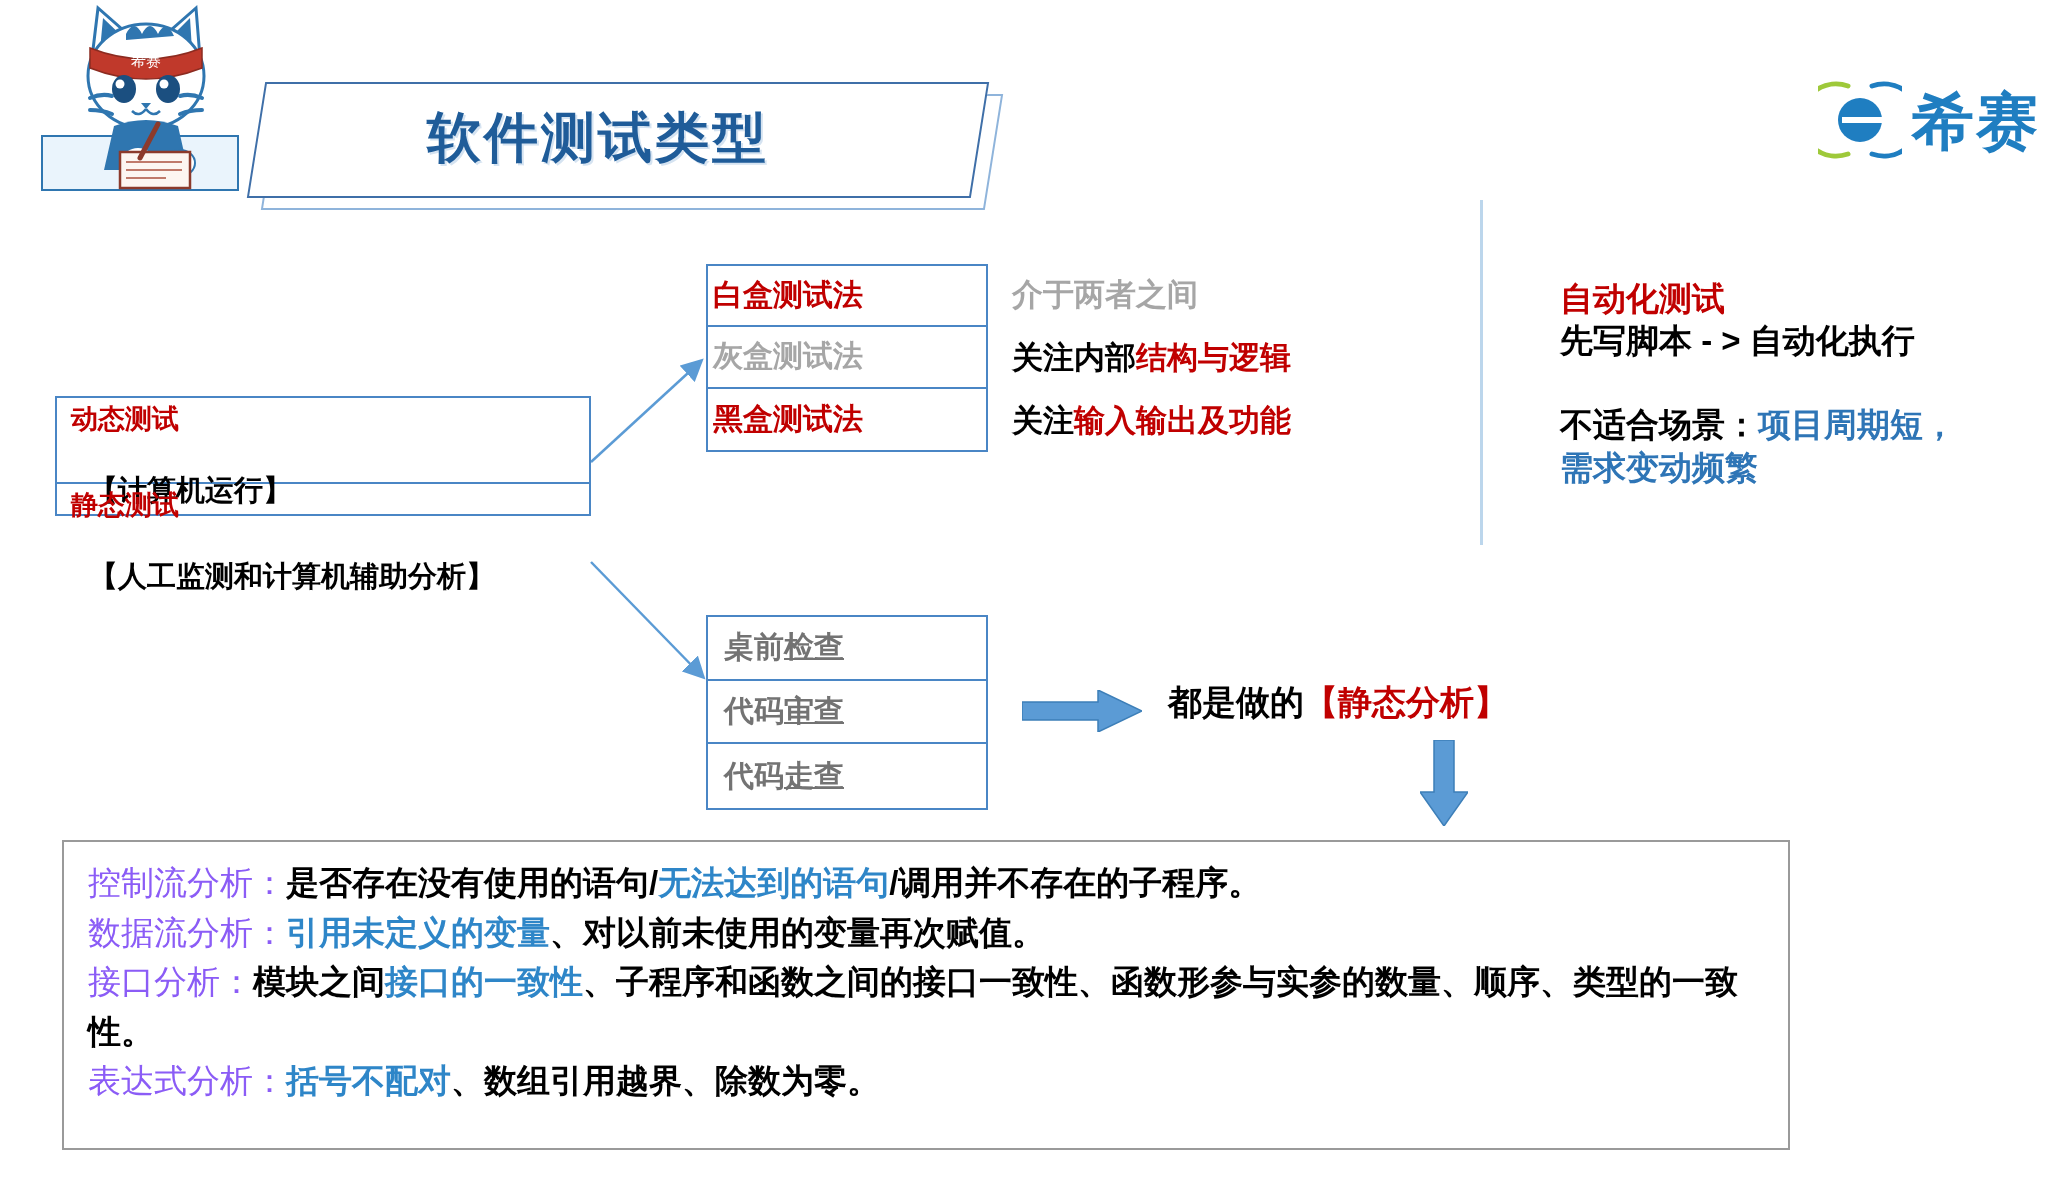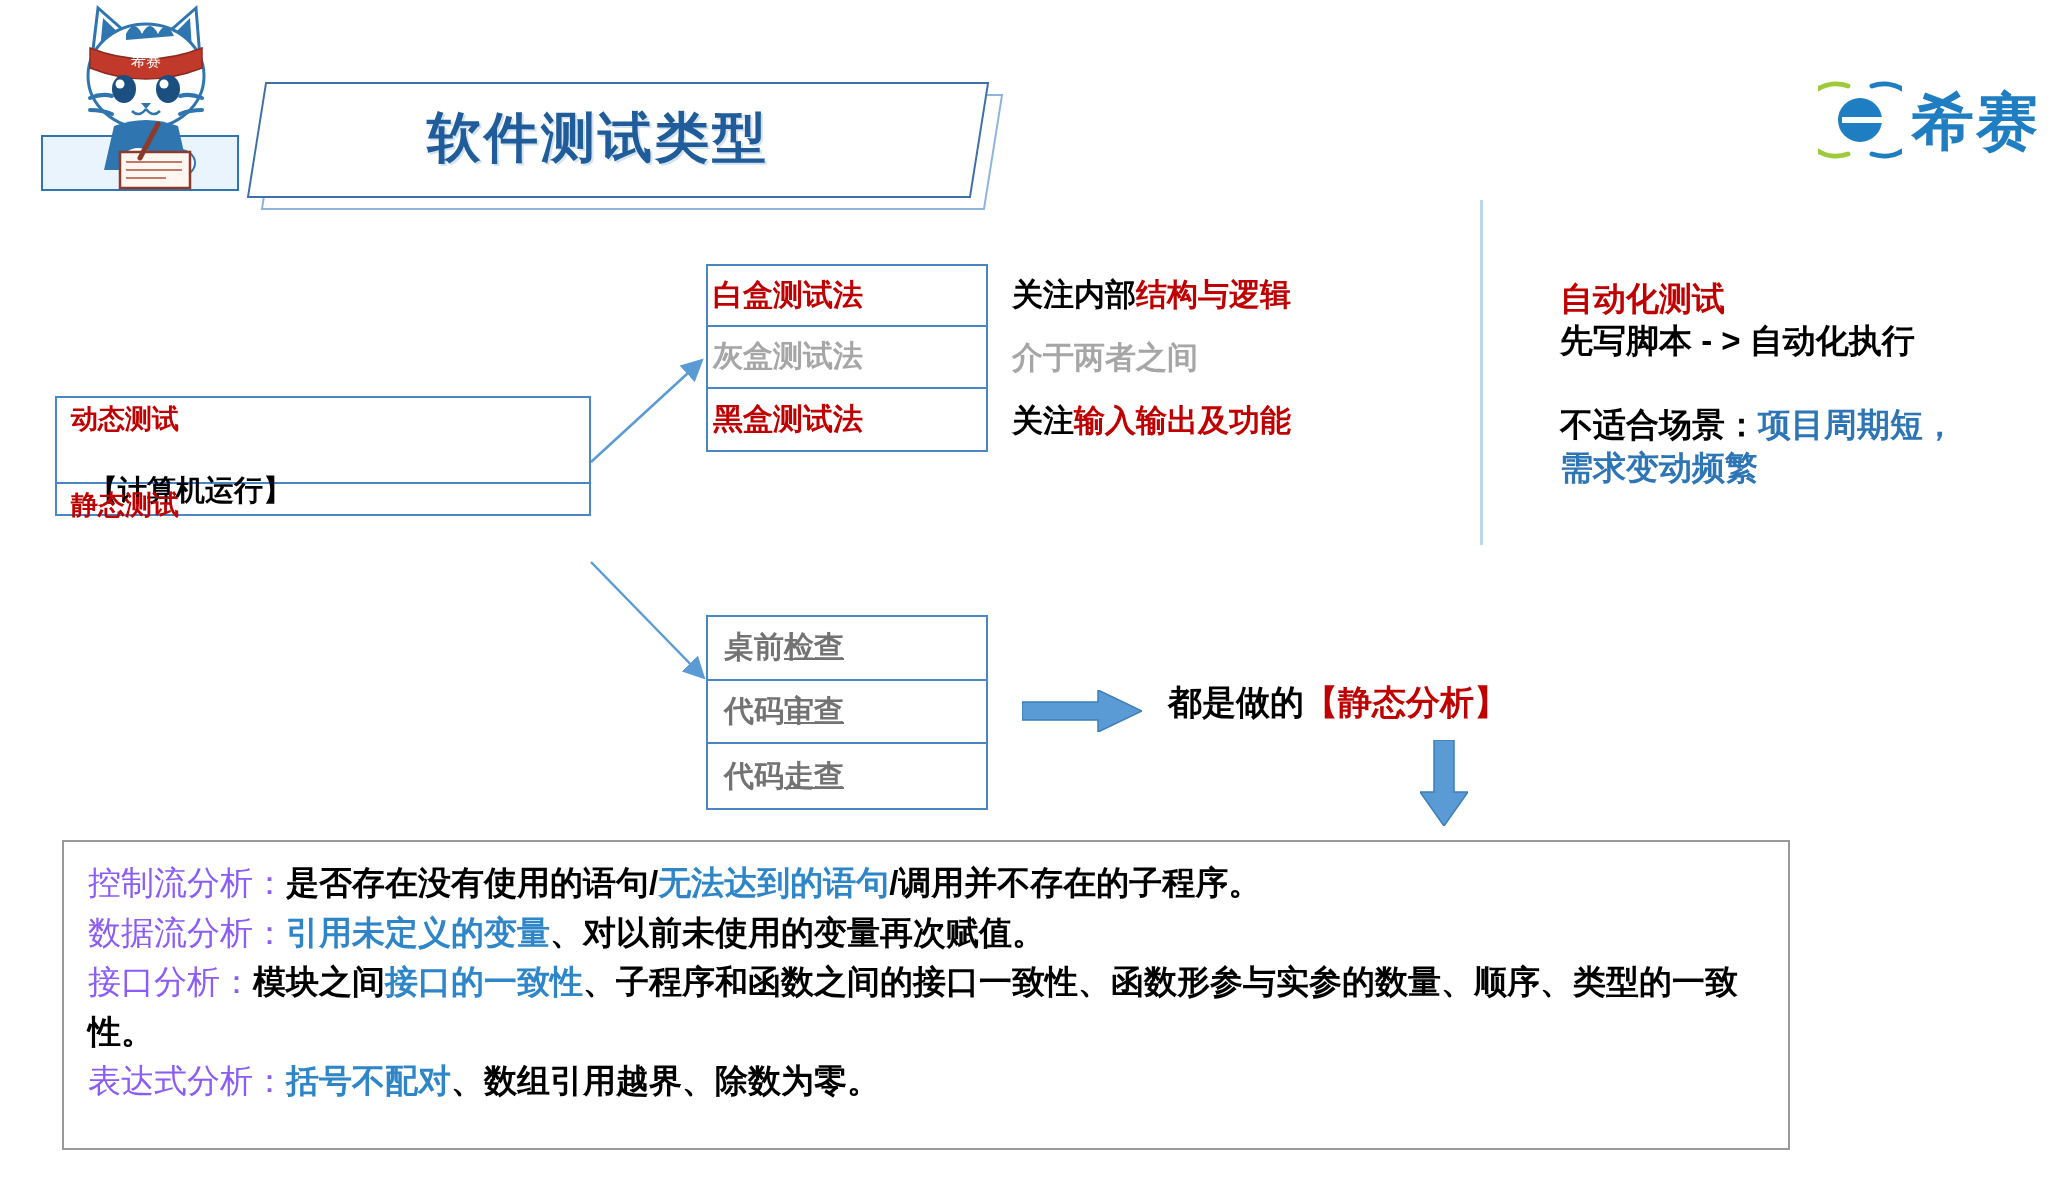--- a/index.html
+++ b/index.html
@@ -179,35 +179,36 @@
   <line x1="591" y1="562" x2="702" y2="676" stroke="#5b9bd5" stroke-width="2.5" marker-end="url(#ah)"></line>
 </svg>
 
 <div class="abs" id="left-box">
   <div class="row first">
     <div class="t1 hl-red">动态测试</div>
     <div class="t2 sub-black">【计算机运行】</div>
   </div>
   <div class="row second">
     <div class="t1 hl-red">静态测试</div>
+    <div class="t2 sub-black">【人工监测和计算机辅助分析】</div>
   </div>
 </div>
 
 <div class="abs" id="box-table">
   <div class="cell c-red">白盒测试法</div>
   <div class="cell c-gray">灰盒测试法</div>
   <div class="cell c-red">黑盒测试法</div>
 </div>
 
 <div class="abs" id="box-desc">
+  <div class="d gray">介于两者之间</div>
   <div class="d">
     <span>关注内部</span>
       <span class="r">结构与逻辑</span>
   </div>
-  <div class="d gray">介于两者之间</div>
   <div class="d">
     <span>关注</span>
       <span class="r">输入输出及功能</span>
   </div>
 </div>
 
 <div class="abs" id="review-table">
   <div class="cell">
     <span>桌前</span>
       <u>检查</u>

